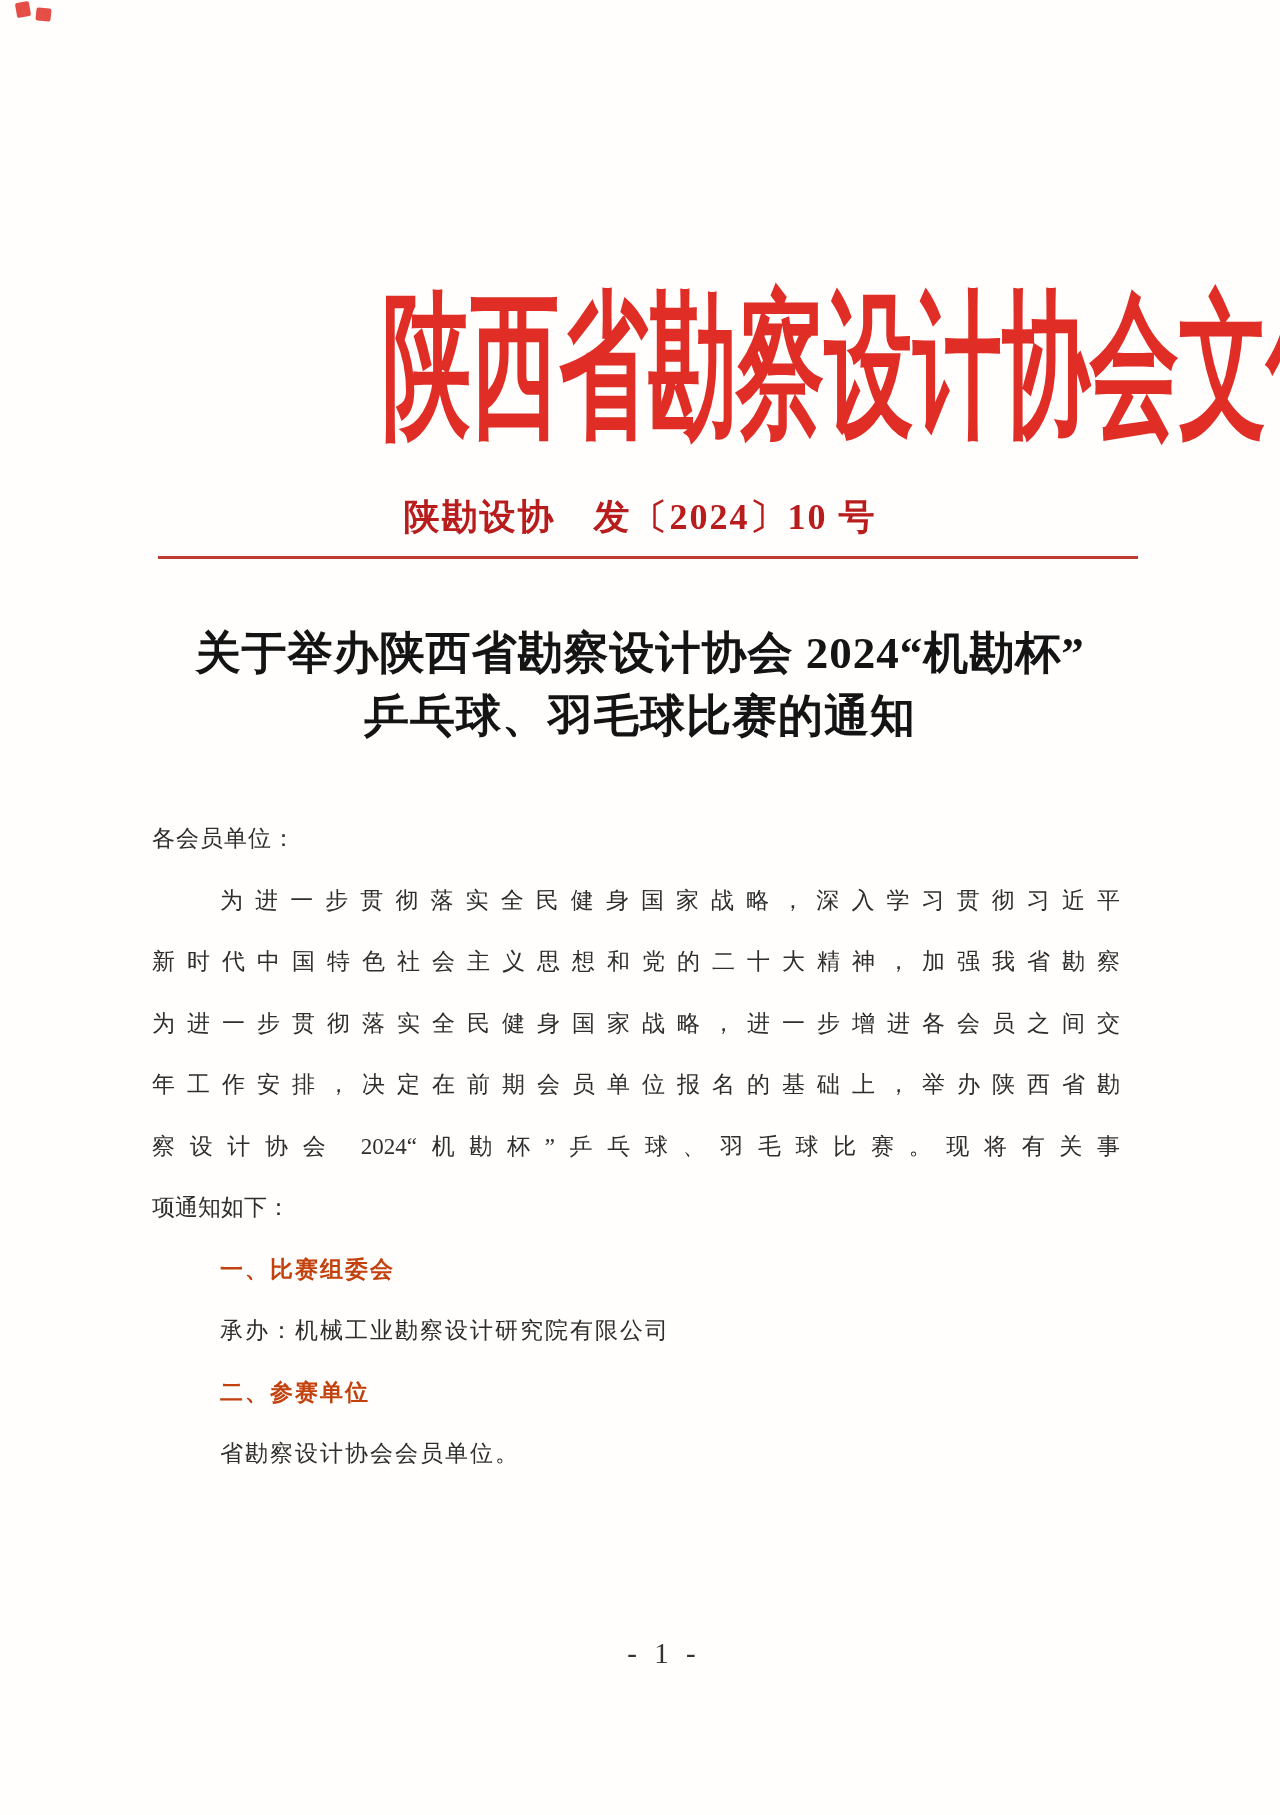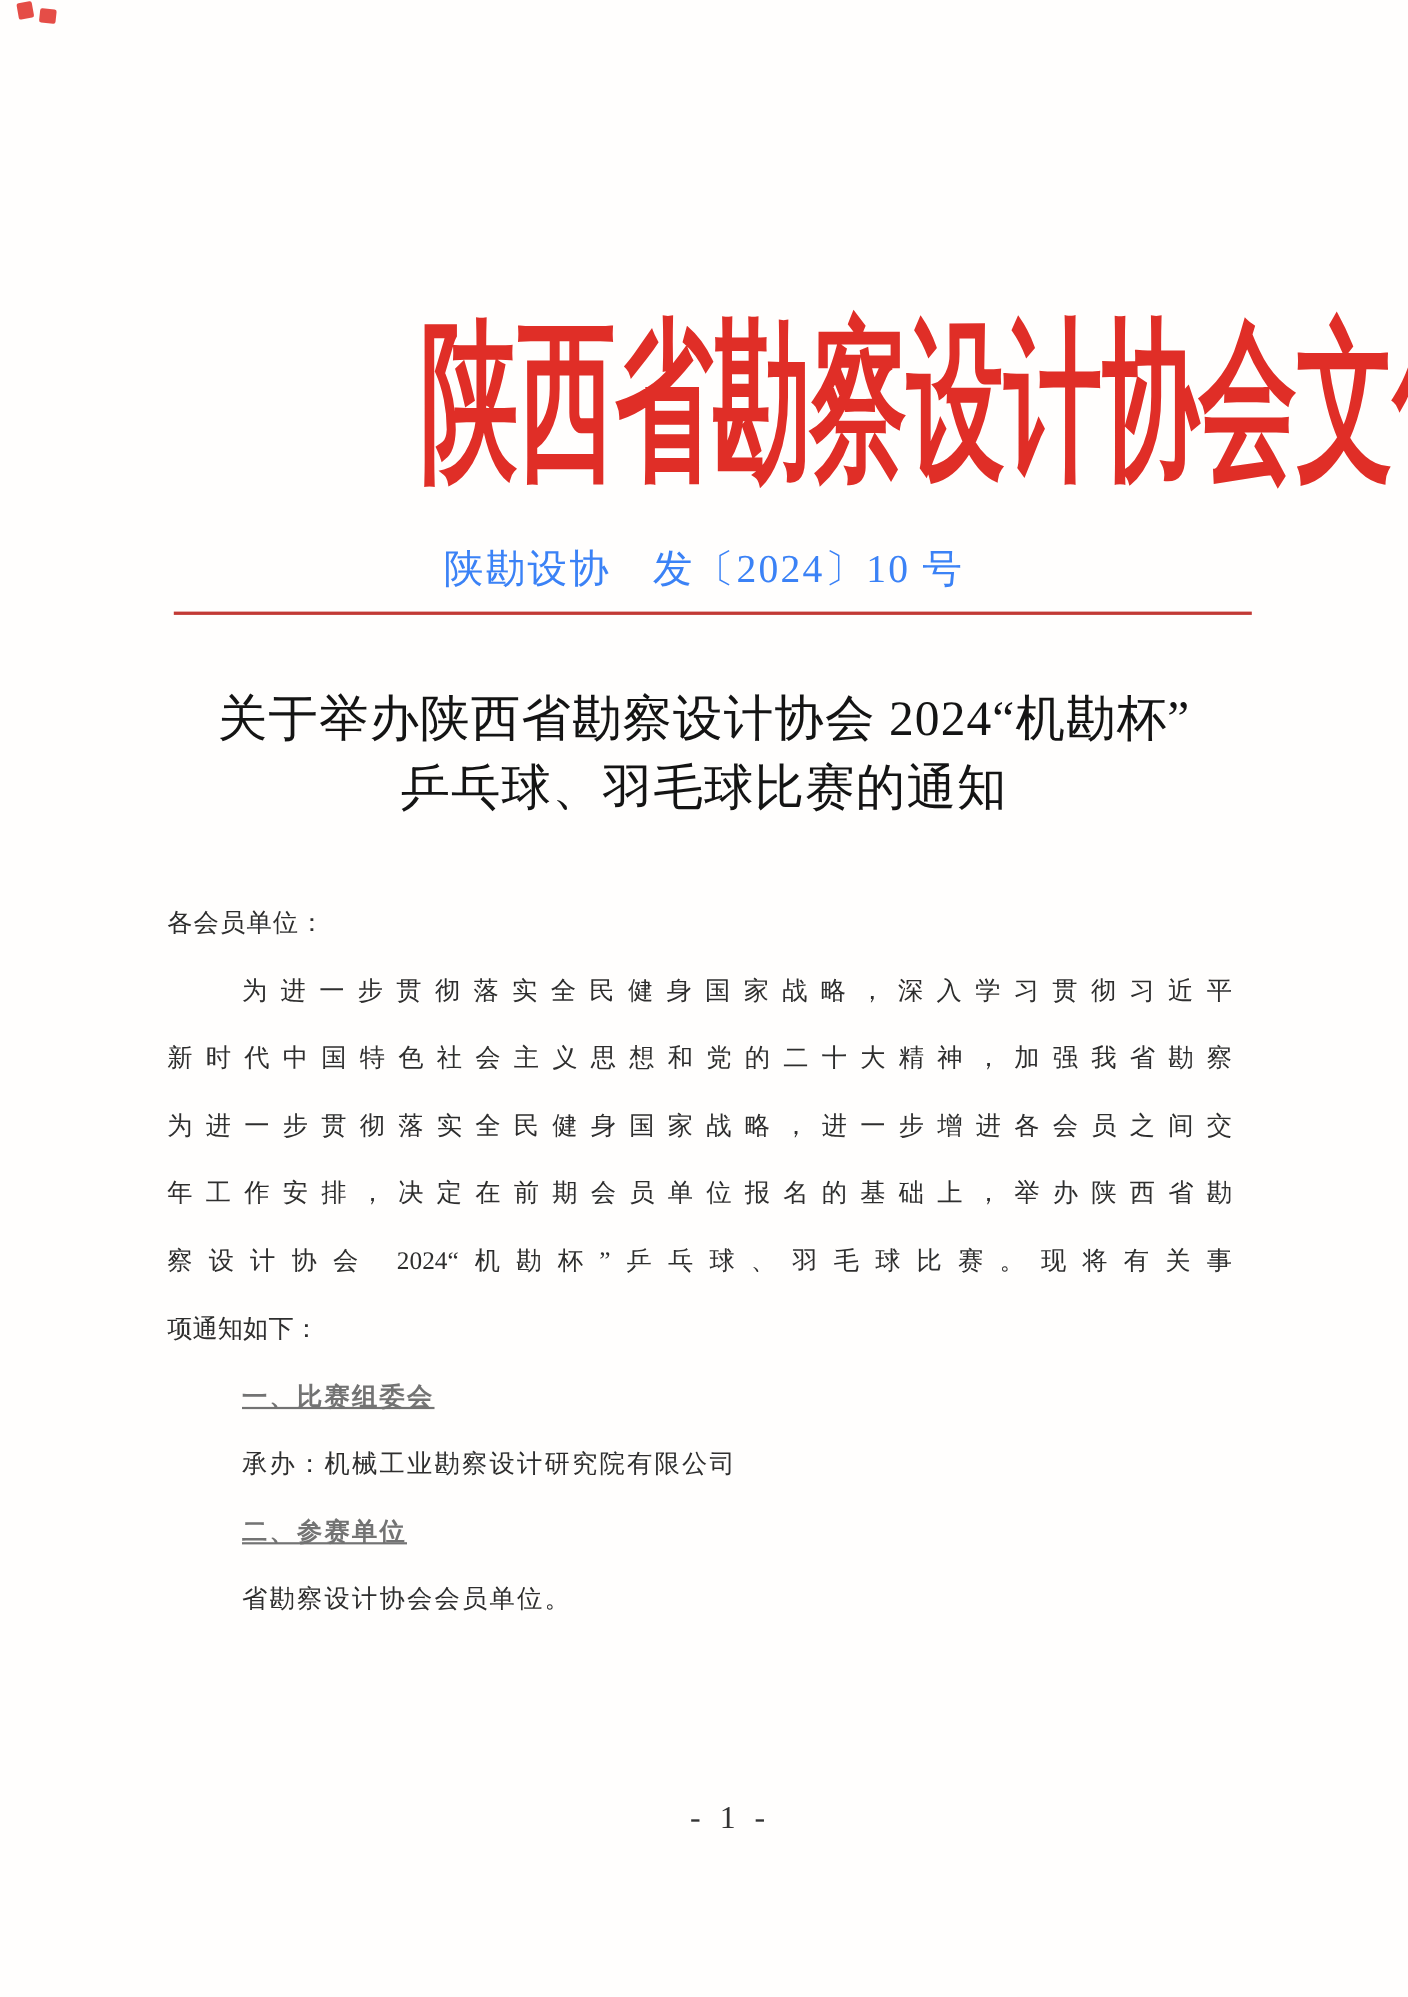--- a/index.html
+++ b/index.html
@@ -32,38 +32,38 @@
     transform-origin:50% 50%;
     white-space:nowrap;
     letter-spacing:0;
   }
 
   
   .doc-number{
     position:absolute;top:497px;left:0;width:100%;
     text-align:center;
     font-size:36px;line-height:40px;
-    font-weight:400;
+    font-weight:700;
     letter-spacing:2px;
-    color:#3b82f6;
+    color:#b91c1c;
     white-space:nowrap;
   }
 
   
   .red-line{
     position:absolute;top:556px;left:158px;
     width:980px;height:3px;
     background:var(--line-red);
   }
 
   
   .doc-title{
     position:absolute;top:622px;left:0;width:100%;
     text-align:center;
-    font-weight:400;
+    font-weight:700;
     font-size:45px;line-height:63px;
     letter-spacing:1px;
     color:var(--title-black);
     white-space:nowrap;
   }
 
   
   .body{
     position:absolute;top:808px;left:152px;width:968px;
     font-size:23px;
@@ -75,22 +75,21 @@
   .line.fill{
     text-align:justify;
     text-align-last:justify;
     -moz-text-align-last:justify;
   }
   .line.indent{padding-left:68px;}
   .line.heading{
     font-family:"Liberation Sans","DejaVu Sans",sans-serif;
     font-weight:700;
     letter-spacing:2px;
-    color:#737373;
-    text-decoration:underline;
+    color:#c2410c;
   }
   .line.item{letter-spacing:2px;}
   .salutation{letter-spacing:1px;}
 
   .page-number{
     position:absolute;top:1636px;left:0;width:100%;
     text-align:center;text-indent:48px;
     font-size:29px;line-height:34px;
     letter-spacing:5px;
     color:#333333;

